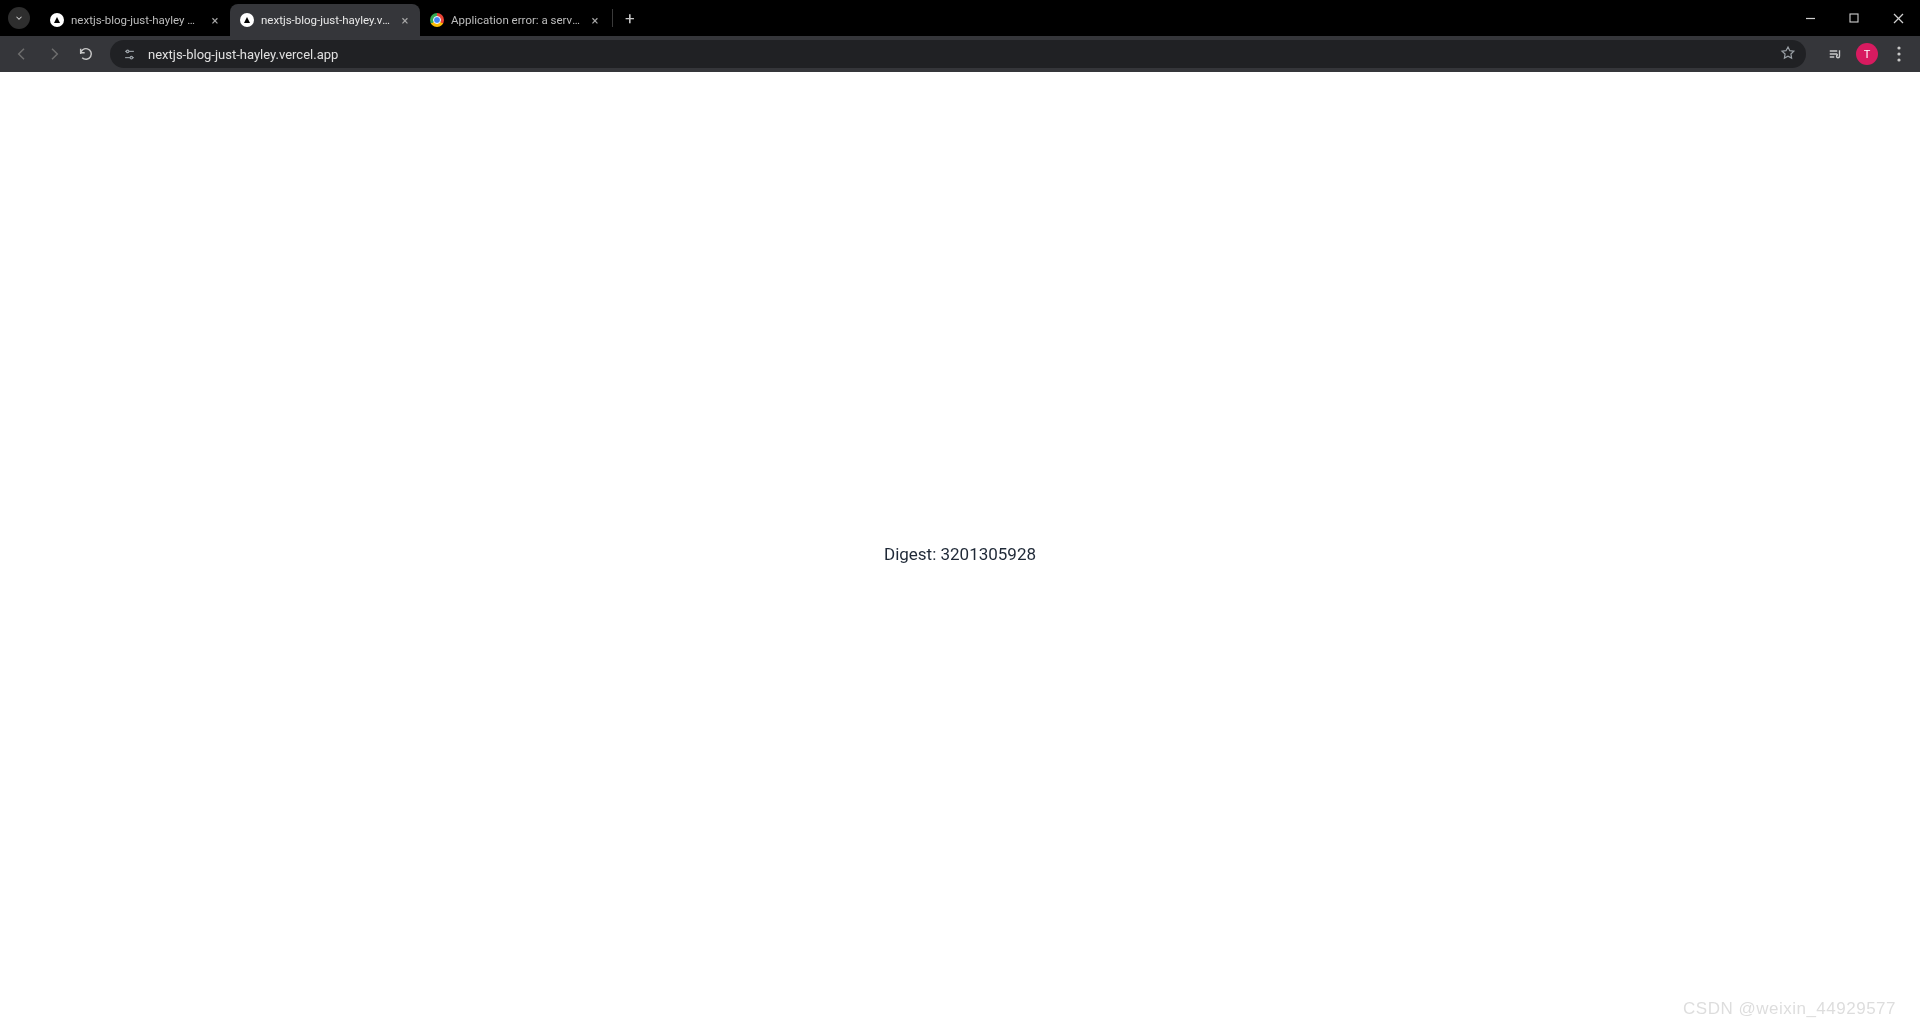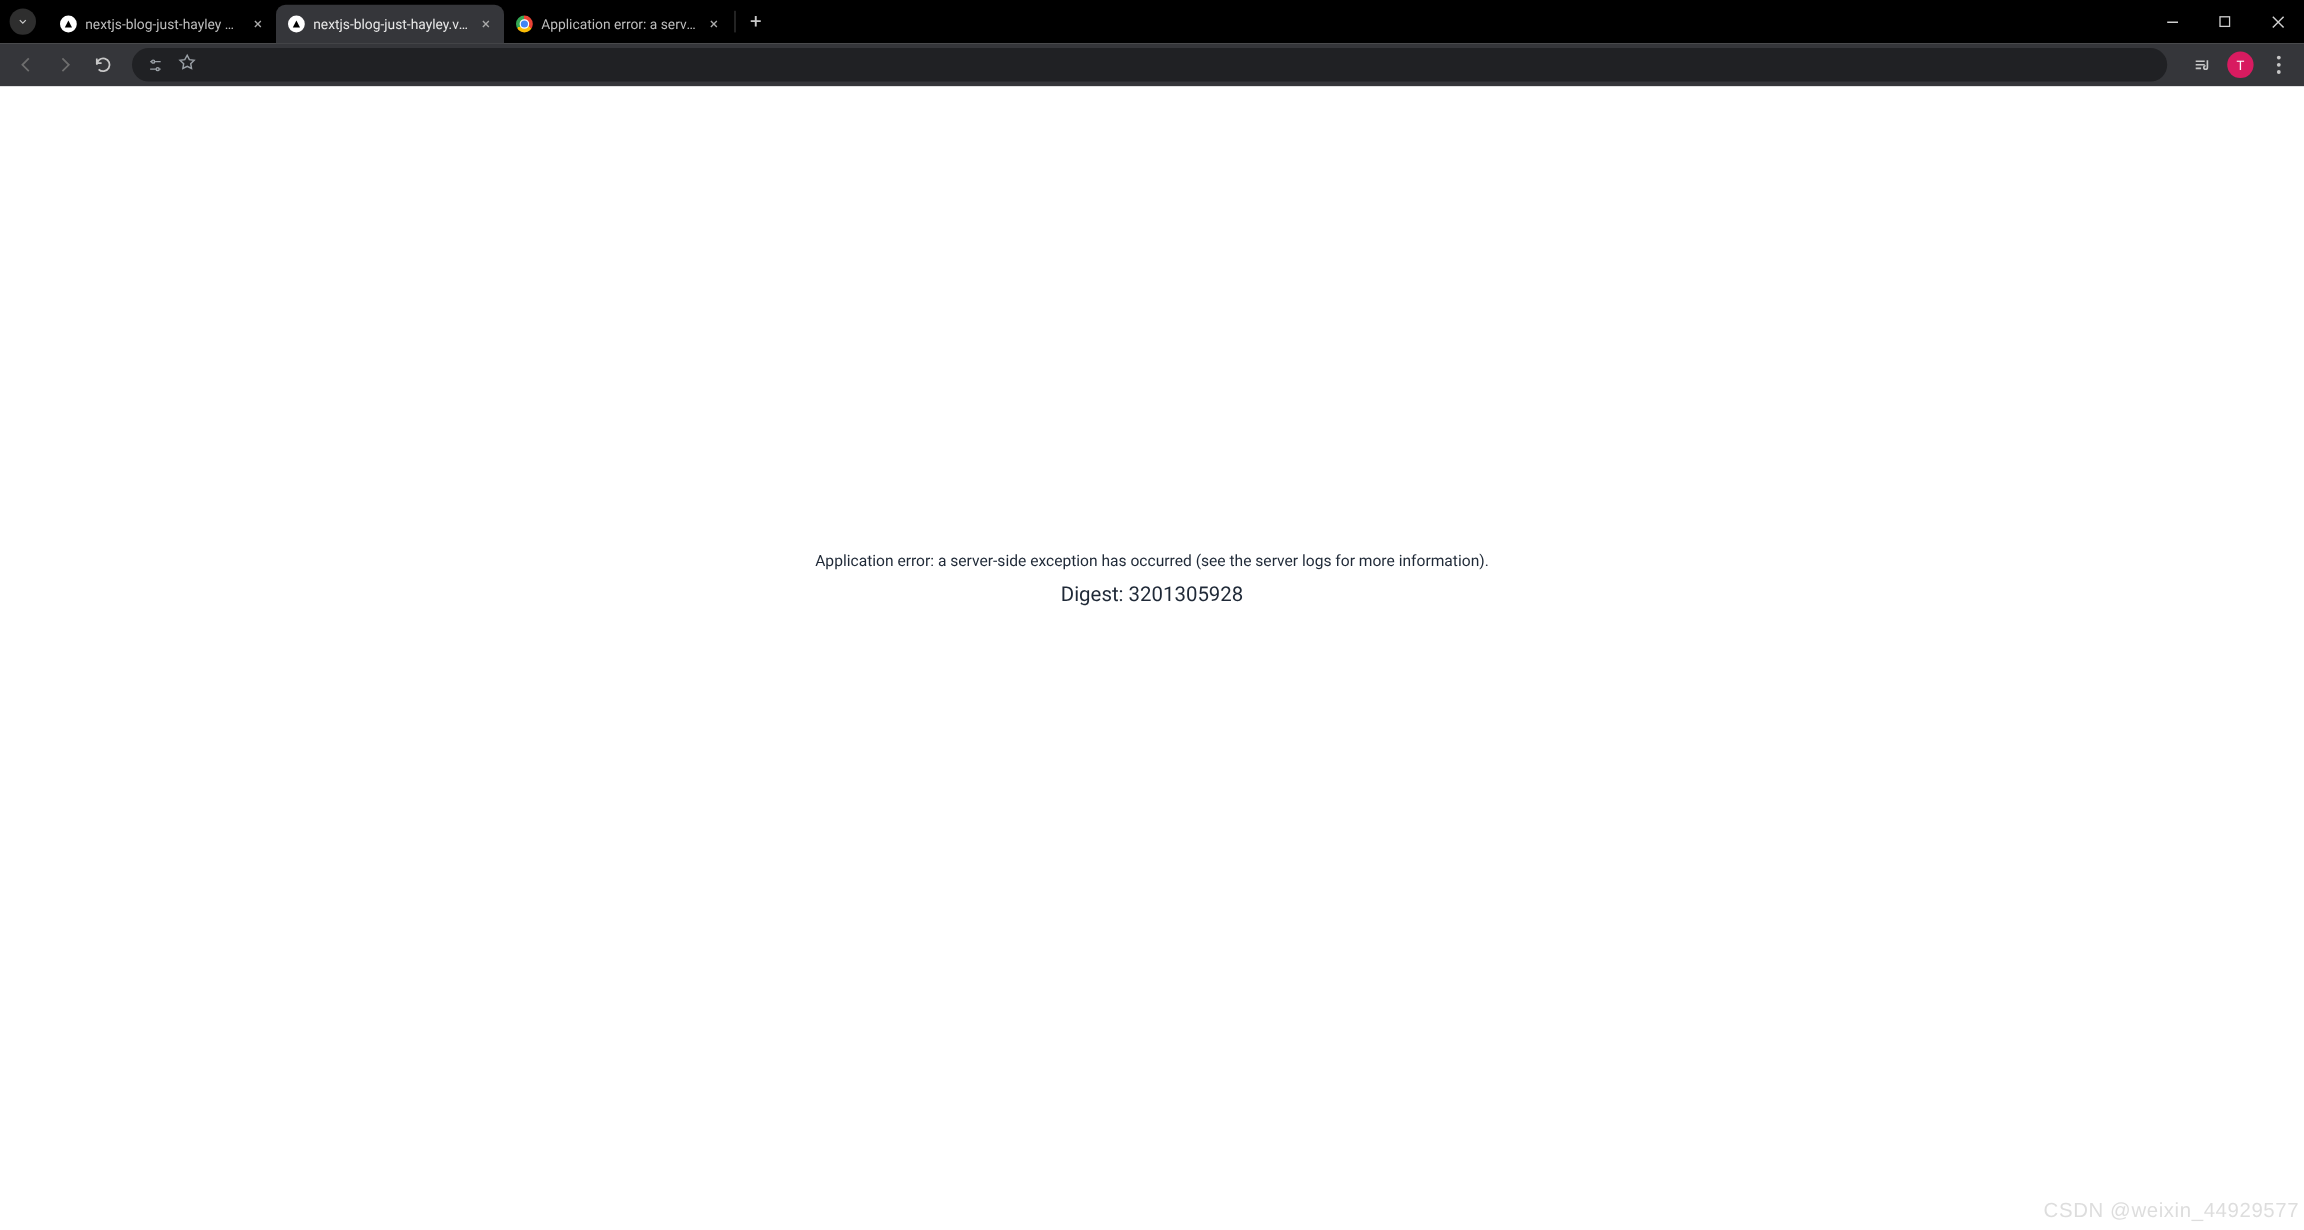--- a/index.html
+++ b/index.html
@@ -210,21 +210,21 @@
       color: #1f2937;
       margin-top: -130px;
     }
     .digest-line {
       font-size: 17px;
       color: #1f2937;
       margin-top: 10px;
     }
     .watermark {
       position: fixed;
-      right: 4px;
+      right: 24px;
       bottom: 6px;
       color: rgba(120,120,120,0.25);
       font-size: 17px;
       font-family: Arial, sans-serif;
       letter-spacing: .5px;
     }
   </style>
 </head>
 <body>
 
@@ -297,20 +297,21 @@
 
   <div class="omnibox">
     <span class="site-chip">
       <svg width="15" height="15" viewBox="0 0 24 24" fill="none" stroke="#9aa0a6" stroke-width="1.8">
         <line x1="5" y1="7" x2="19" y2="7"></line>
           <circle cx="9" cy="7" r="2" fill="#35363a"></circle>
         <line x1="5" y1="17" x2="19" y2="17"></line>
           <circle cx="15" cy="17" r="2" fill="#35363a"></circle>
       </svg>
     </span>
+    <span class="omnitext">nextjs-blog-just-hayley.vercel.app</span>
     <span class="star">
       <svg width="16" height="16" viewBox="0 0 24 24" fill="none" stroke="#9aa0a6" stroke-width="1.8">
           <path d="M12 3l2.7 5.5 6 .9-4.3 4.2 1 6-5.4-2.8-5.4 2.8 1-6L3 9.4l6-.9L12 3z"></path>
         </svg>
     </span>
   </div>
 
   <div class="right-actions">
     <div class="ext-icon">
       <svg width="18" height="18" viewBox="0 0 24 24" fill="none" stroke="#c8c8c8" stroke-width="1.8">
@@ -325,17 +326,16 @@
       <svg width="4" height="16" viewBox="0 0 4 16">
         <circle cx="2" cy="2" r="1.6" fill="#c8c8c8"></circle>
           <circle cx="2" cy="8" r="1.6" fill="#c8c8c8"></circle>
           <circle cx="2" cy="14" r="1.6" fill="#c8c8c8"></circle>
       </svg>
     </div>
   </div>
 </div>
 
 <div class="page">
-  <div class="err-line">Application error: a server-side exception has occurred (see the server logs for more information).</div>
   <div class="digest-line">Digest: 3201305928</div>
 </div>
 
 <div class="watermark">CSDN @weixin_44929577</div>
 
 </body></html>

